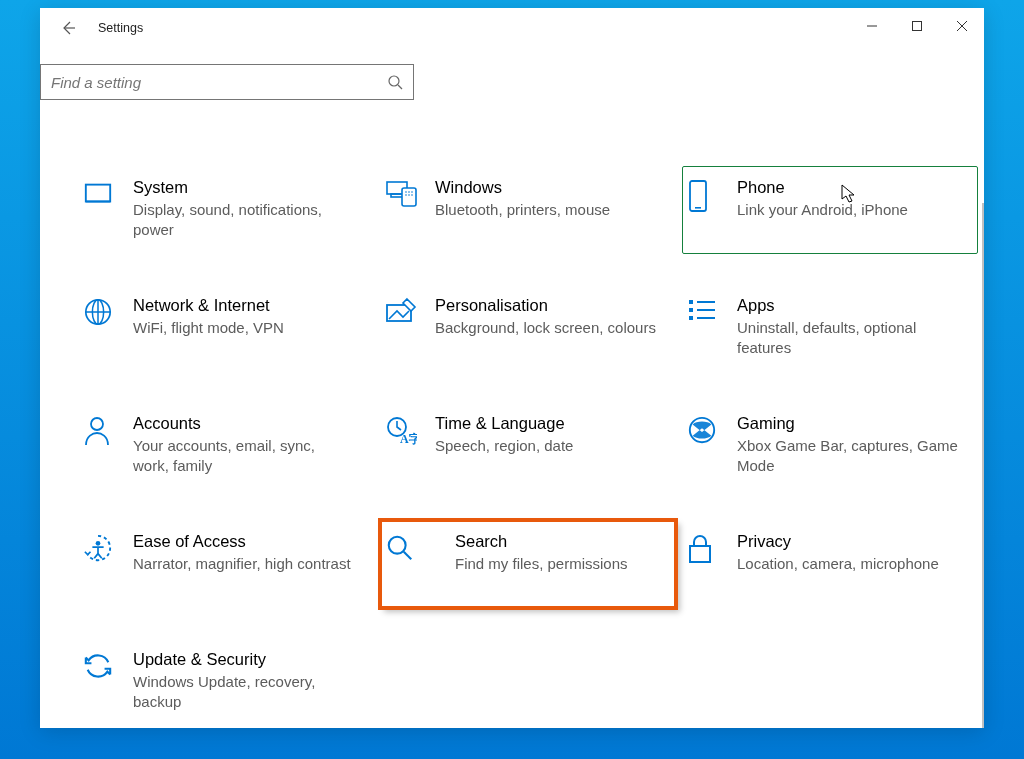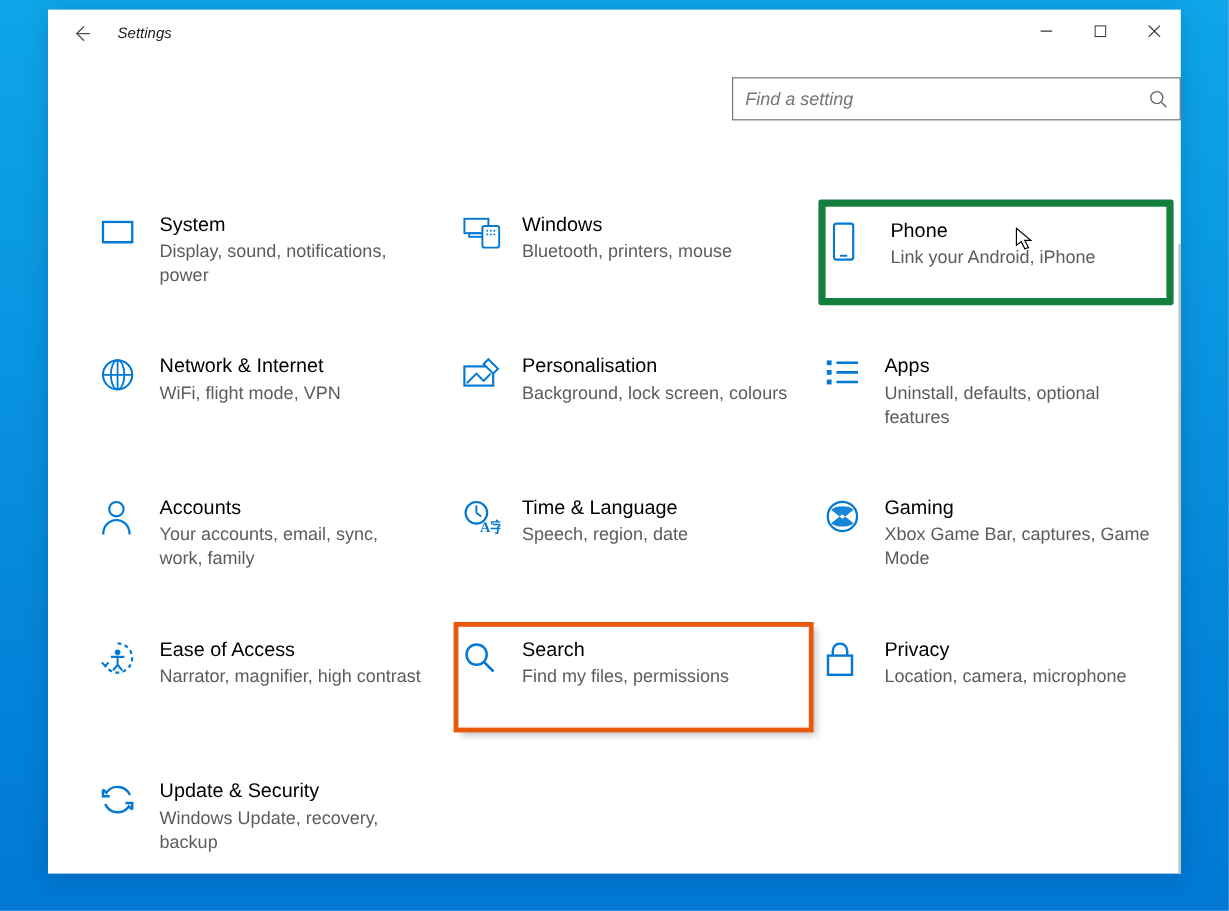--- a/index.html
+++ b/index.html
@@ -20,21 +20,20 @@
     flex-direction: column;
     position: relative;
     box-shadow: 0 4px 20px rgba(0,0,0,0.15);
   }
   .titlebar {
     height: 40px;
     display: flex;
     align-items: center;
     padding: 0 8px;
     position: relative;
-    font-style: italic;
   }
   .back-btn {
     width: 40px;
     height: 40px;
     display: flex;
     align-items: center;
     justify-content: center;
     color: #666;
   }
   .title {
@@ -56,21 +55,21 @@
     justify-content: center;
     color: #555;
   }
   .content {
     flex: 1;
     overflow-y: auto;
     position: relative;
   }
   .search-row {
     display: flex;
-    justify-content: flex-end;
+    justify-content: flex-start;
     padding: 16px 0 10px 0;
   }
   .search-box {
     width: 374px;
     height: 36px;
     border: 1.5px solid #757575;
     display: flex;
     align-items: center;
     padding: 0 10px;
   }
@@ -119,27 +118,28 @@
     color: #000;
     line-height: 1.25;
     margin-bottom: 2px;
   }
   .tile .desc {
     font-size: 15px;
     color: #5c5c5c;
     line-height: 1.35;
   }
   .tile.hovered {
-    border: 6px solid #15803d;
+    border: 1px solid #15803d;
     border-radius: 2px;
   }
   .tile.highlighted {
     outline: 4px solid #e8590c;
     outline-offset: -2px;
     box-shadow: 4px 4px 6px rgba(0,0,0,0.25);
+    gap: 20px;
   }
   .cursor {
     position: absolute;
     pointer-events: none;
   }
   .scroll-indicator {
     position: absolute;
     right: 0;
     top: 155px;
     width: 2px;

